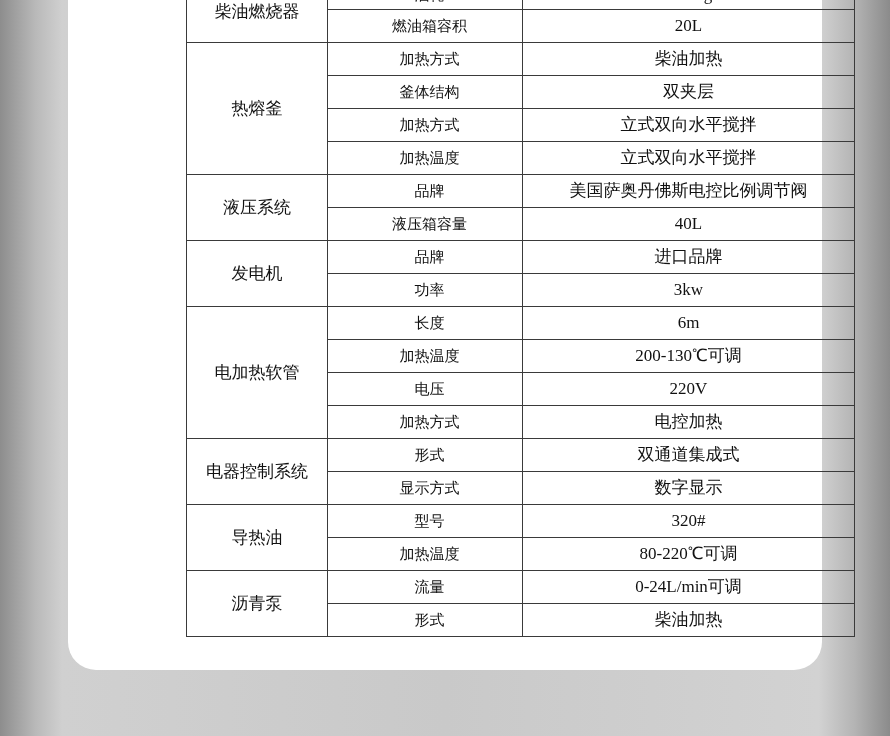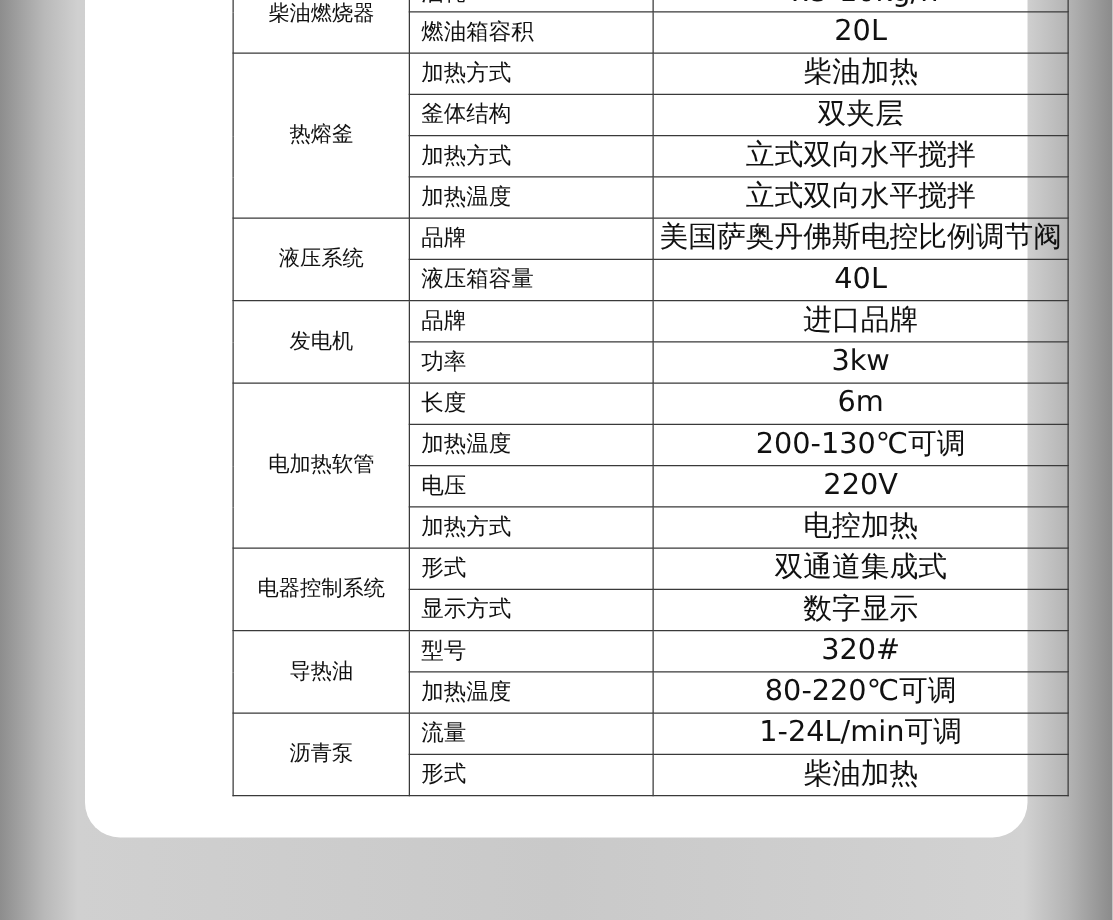--- a/index.html
+++ b/index.html
@@ -40,27 +40,28 @@
     font-size: 17px;
     color: #111111;
     line-height: 1.2;
   }
   td.group {
     width: 140px;
     font-size: 17px;
   }
   td.param {
     width: 185px;
-    text-align: left;
+    text-align: center;
     padding-left: 9px;
-    font-size: 18px;
+    font-size: 15px;
   }
   td.value {
     width: 331px;
-    font-size: 23px;
+    font-size: 17px;
+    font-family: Liberation Serif, serif;
   }
   
   .spec-table tr:first-child td {
     height: 28px;
   }
 </style>
 </head>
 <body>
 
 <div class="page">
@@ -148,21 +149,21 @@
         <td class="value">320#</td>
       </tr>
       <tr>
         <td class="param">加热温度</td>
         <td class="value">80-220℃可调</td>
       </tr>
 
       <tr>
         <td class="group" rowspan="2">沥青泵</td>
         <td class="param">流量</td>
-        <td class="value">1-24L/min可调</td>
+        <td class="value">0-24L/min可调</td>
       </tr>
       <tr>
         <td class="param">形式</td>
         <td class="value">柴油加热</td>
       </tr>
     </tbody>
   </table>
 </div>
 
 </body></html>

